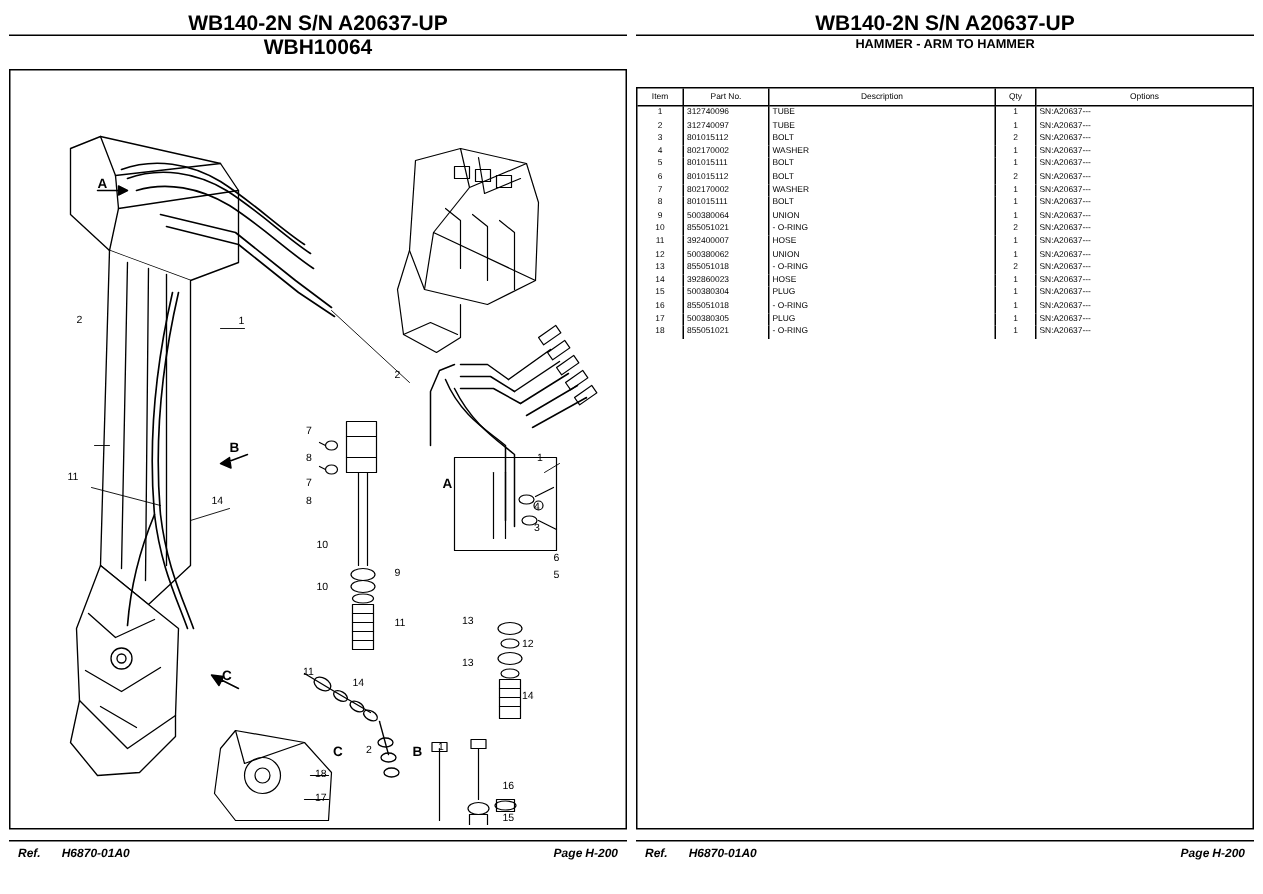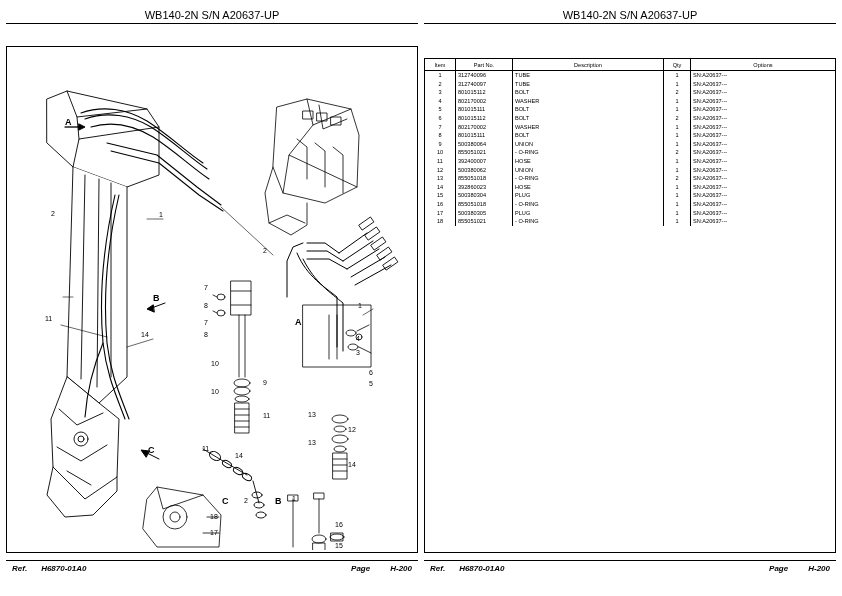--- a/index.html
+++ b/index.html
@@ -33,22 +33,22 @@
   .panel-right { left: 424px; width: 412px; }
 
   .panel-head {
     text-align: center;
     font-size: 8px;
     font-weight: bold;
     line-height: 11px;
     padding-top: 2px;
   }
   .panel-head .model {
-    font-size: 11px;
-    font-weight: normal;
+    font-size: 14px;
+    font-weight: bold;
   }
   .panel-head .figtitle {
     font-size: 8.5px;
     font-weight: bold;
     line-height: 11px;
   }
 
   .rule {
     border-top: 1px solid #000;
     margin: 2px 0 0 0;
@@ -87,21 +87,21 @@
     border-top: 1px solid #000;
     margin-bottom: 3px;
   }
   .footer .row {
     display: flex;
     justify-content: space-between;
     padding: 0 6px;
   }
   .footer .ref-label { margin-right: 14px; }
   .footer .left-grp, .footer .right-grp { display: flex; font-style: italic; }
-  .footer .page-label { margin-right: 20px; }
+  .footer .page-label { margin-right: 2px; }
 
   
   table.parts {
     width: 100%;
     border-collapse: collapse;
     table-layout: fixed;
     font-size: 5.6px;
   }
   table.parts th {
     font-size: 5.6px;
@@ -141,20 +141,21 @@
 </head>
 <body>
 
 <div class="page">
 
   <div class="panel panel-left">
 
     <div class="panel-head">
       <div class="model">WB140-2N S/N A20637-UP</div>
       <div class="rule"></div>
+      <div class="model" style="padding-top:2px;">WBH10064</div>
     </div>
 
     <div class="body-box left-body">
       <div class="drawing">
         <svg width="410" height="503" viewBox="0 0 410 503" xmlns="http://www.w3.org/2000/svg" fill="none" stroke="#000" stroke-width="0.8" stroke-linecap="round" stroke-linejoin="round">
 
           <g stroke-width="0.9">
             <path d="M40 52 L60 44 L140 62 L152 80 L152 128 L120 140 L66 120 L40 96 Z" fill="#fff"></path>
             <path d="M60 44 L70 70 L140 62"></path>
             <path d="M66 120 L72 92 L152 80"></path>
@@ -370,20 +371,21 @@
         </div>
       </div>
     </div>
   </div>
 
   <div class="panel panel-right">
 
     <div class="panel-head">
       <div class="model">WB140-2N S/N A20637-UP</div>
       <div class="rule"></div>
+      <div class="figtitle">HAMMER - ARM TO HAMMER</div>
     </div>
 
     <div class="body-box right-body">
       <table class="parts">
         <thead>
           <tr>
             <th class="c-item">Item</th>
             <th class="c-part">Part No.</th>
             <th class="c-desc desc">Description</th>
             <th class="c-qty">Qty</th>

